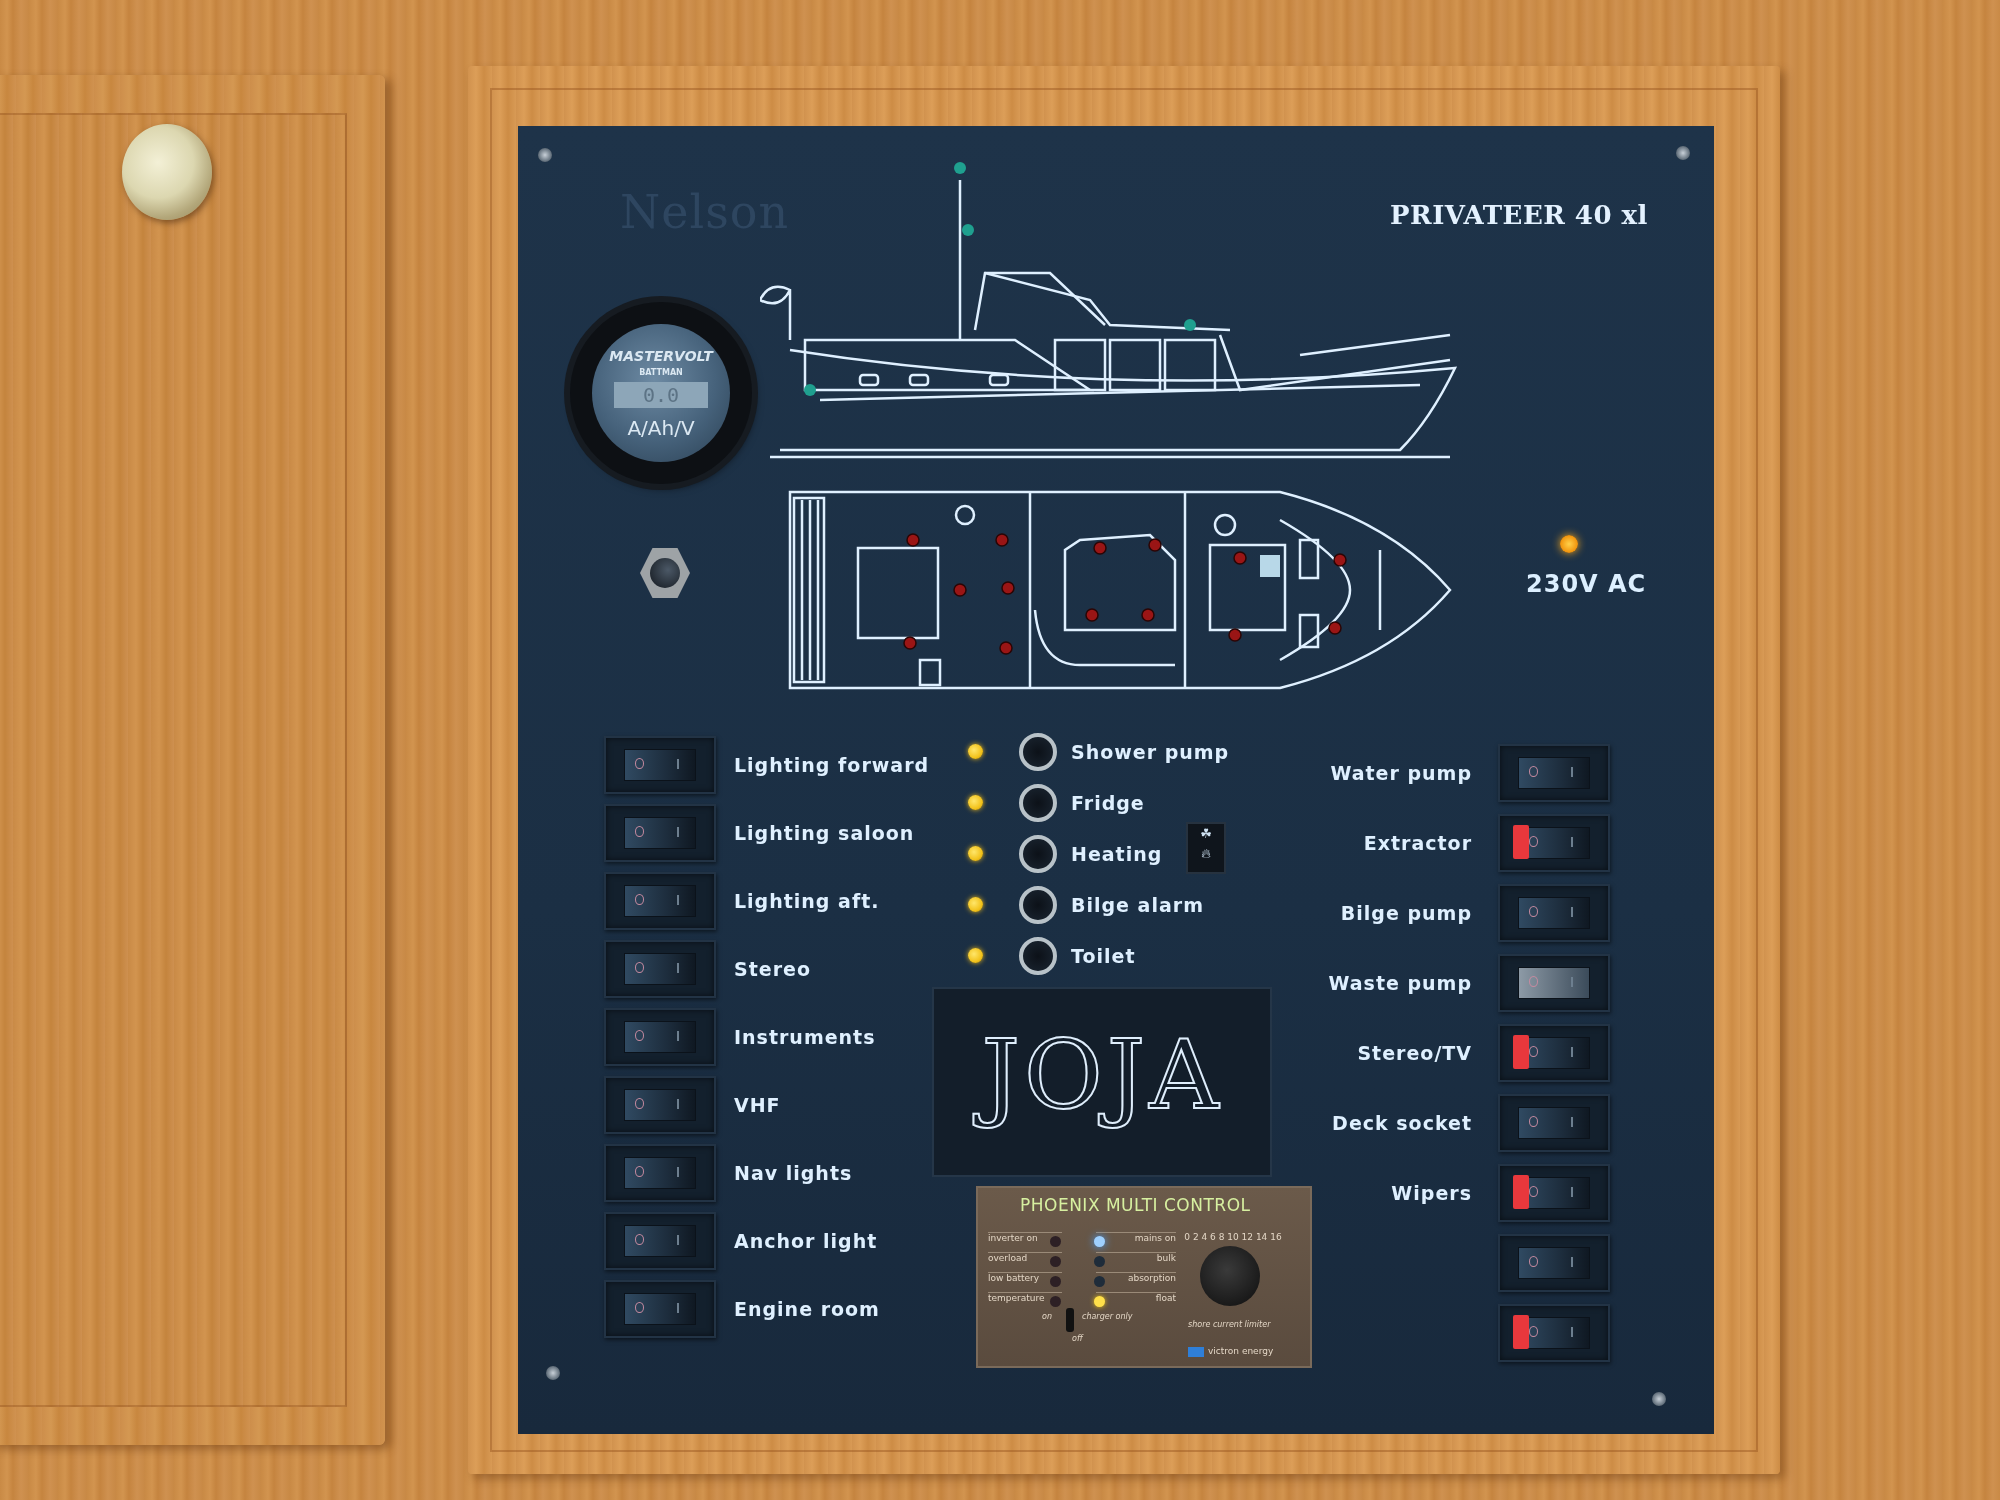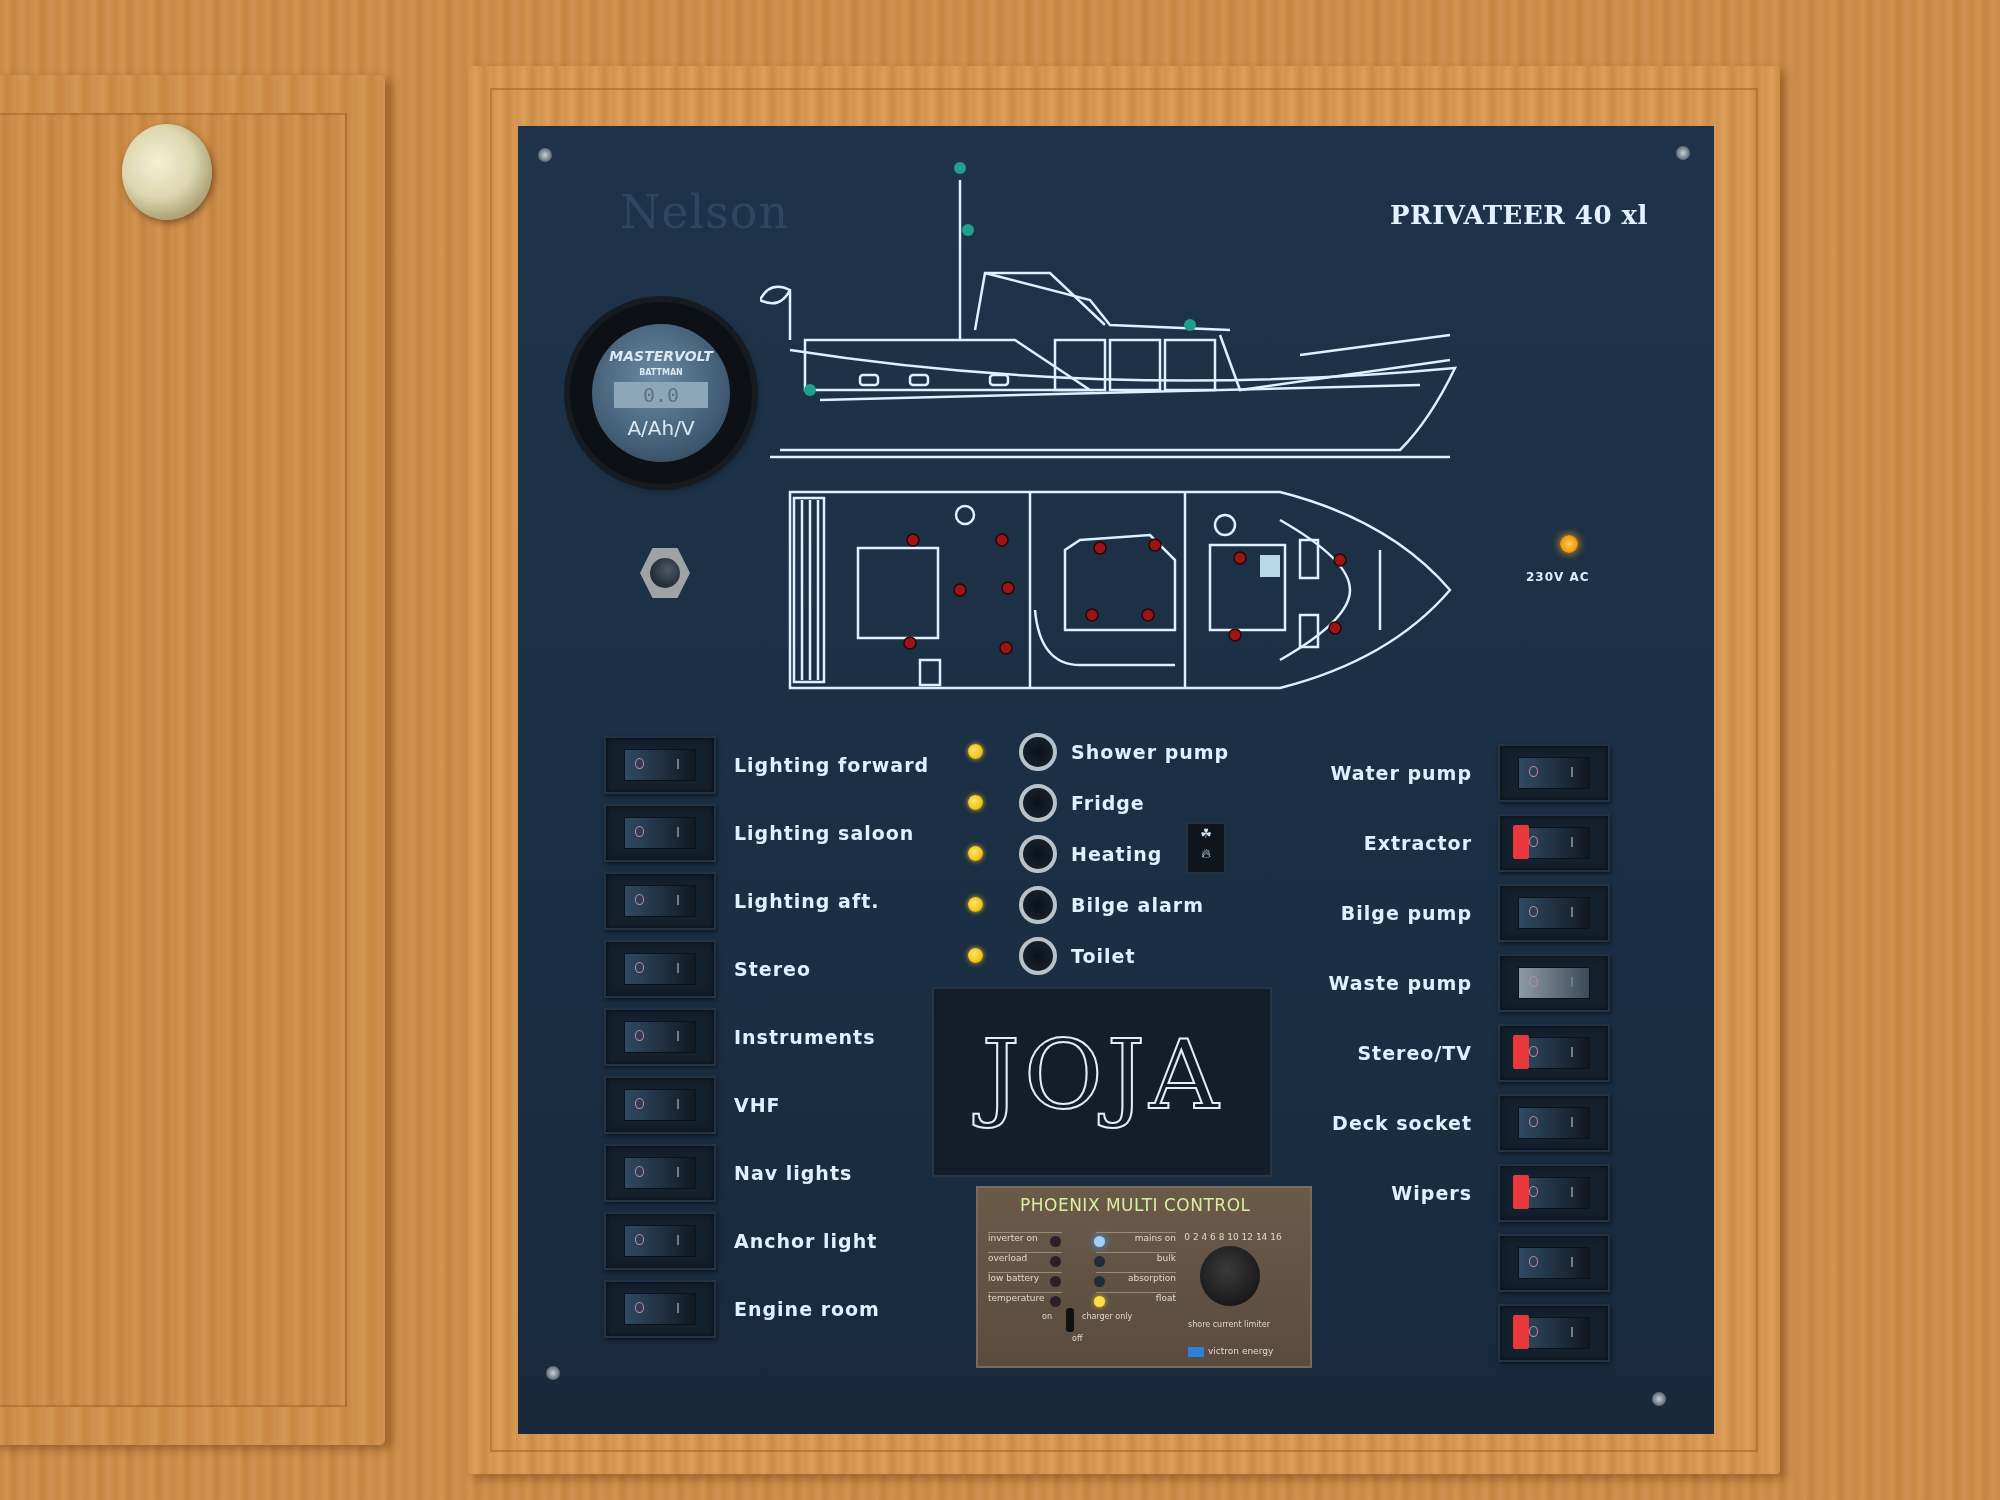--- a/index.html
+++ b/index.html
@@ -33,21 +33,21 @@
   .gauge .face{position:absolute;left:22px;top:22px;width:138px;height:138px;border-radius:50%;
     background:radial-gradient(circle at 45% 40%,#6d8aa3 0,#46627b 55%,#2a3f52 100%);text-align:center;color:#dbe8f2;}
   .gauge .g-brand{position:absolute;top:24px;width:100%;font-size:14px;font-weight:bold;font-style:italic;}
   .gauge .g-model{position:absolute;top:44px;width:100%;font-size:8px;font-weight:bold;}
   .gauge .lcd{position:absolute;left:22px;top:58px;width:94px;height:26px;background:#8da6b8;color:#5c7385;font-family:"DejaVu Sans Mono",monospace;font-size:20px;line-height:26px;}
   .gauge .g-units{position:absolute;top:92px;width:100%;font-size:20px;}
   .pushbtn{left:640px;top:548px;width:50px;height:50px;border-radius:10px;background:#9ea3a6;clip-path:polygon(25% 0,75% 0,100% 50%,75% 100%,25% 100%,0 50%);}
   .pushbtn .cap{position:absolute;left:10px;top:10px;width:30px;height:30px;border-radius:50%;background:radial-gradient(circle at 60% 40%,#4b5866,#12171d);}
   
   .ac-led{left:1560px;top:535px;width:18px;height:18px;border-radius:50%;background:radial-gradient(circle,#ffd04a 0,#f39a12 60%,#b85f05 100%);box-shadow:0 0 8px #f7a81a;}
-  .ac-label{left:1526px;top:570px;font-size:12px;color:#dcefff;font-weight:bold;letter-spacing:1px;}
+  .ac-label{left:1526px;top:570px;font-size:24px;color:#dcefff;font-weight:bold;letter-spacing:1px;}
   
   .sw-row{height:56px;display:flex;align-items:center;}
   .rocker-box{width:108px;height:54px;background:#13202d;border:2px solid #223345;box-shadow:inset 0 0 6px rgba(0,0,0,.6),1px 2px 4px rgba(0,0,0,.5);position:relative;flex:none;}
   .rocker{position:absolute;left:18px;top:11px;width:70px;height:30px;background:linear-gradient(90deg,#304a62 0,#1d2d3d 60%,#0f1822 100%);border:1px solid #0b121a;}
   .rocker .o{position:absolute;left:10px;top:8px;width:7px;height:9px;border:1px solid #c68aa0;border-radius:50%;}
   .rocker .i{position:absolute;right:16px;top:9px;width:2px;height:10px;background:#6d7f8f;}
   .rocker.red .lip{position:absolute;left:-6px;top:-3px;width:16px;height:34px;background:#e8383c;border-radius:2px;}
   .sw-label{font-size:19px;color:#dff0ff;font-weight:bold;letter-spacing:1px;white-space:nowrap;}
   .left-col{left:604px;top:737px;}
   .left-col .sw-row{margin-bottom:12px;}
@@ -72,21 +72,21 @@
   .ph-left{position:absolute;left:10px;top:44px;}
   .ph-left div{font-size:9px;height:19px;border-top:1px solid #9a8a78;width:74px;position:relative;}
   .ph-left i{position:absolute;left:62px;top:3px;width:11px;height:11px;border-radius:50%;background:#2d2025;}
   .ph-right{position:absolute;left:118px;top:44px;}
   .ph-right div{font-size:9px;height:19px;border-top:1px solid #9a8a78;width:80px;text-align:right;position:relative;}
   .ph-right i{position:absolute;left:-2px;top:3px;width:11px;height:11px;border-radius:50%;background:#1f2c3a;}
   .ph-right .blue i{background:#9fd0ff;box-shadow:0 0 8px #4aa0ff;}
   .ph-right .yel i{background:#ffe04a;box-shadow:0 0 5px #e6c21a;}
   .dial{position:absolute;left:222px;top:58px;width:60px;height:60px;border-radius:50%;background:radial-gradient(circle at 45% 40%,#3a3a3a,#0d0d0d);}
   .dial-scale{position:absolute;left:200px;top:44px;font-size:9px;width:110px;text-align:center;}
-  .ph-foot{position:absolute;font-size:8px;}
+  .ph-foot{position:absolute;font-size:8px;font-style:italic;}
   .victron{position:absolute;left:210px;top:158px;font-size:9px;}
   .victron b{display:inline-block;width:16px;height:10px;background:#2f7fd8;margin-right:4px;vertical-align:middle;}
   .toggle{position:absolute;left:88px;top:120px;width:8px;height:24px;background:#111;border-radius:3px;}
 </style>
 </head>
 <body>
 
 <div class="abs door">
     <div class="inner"></div>
   </div>

